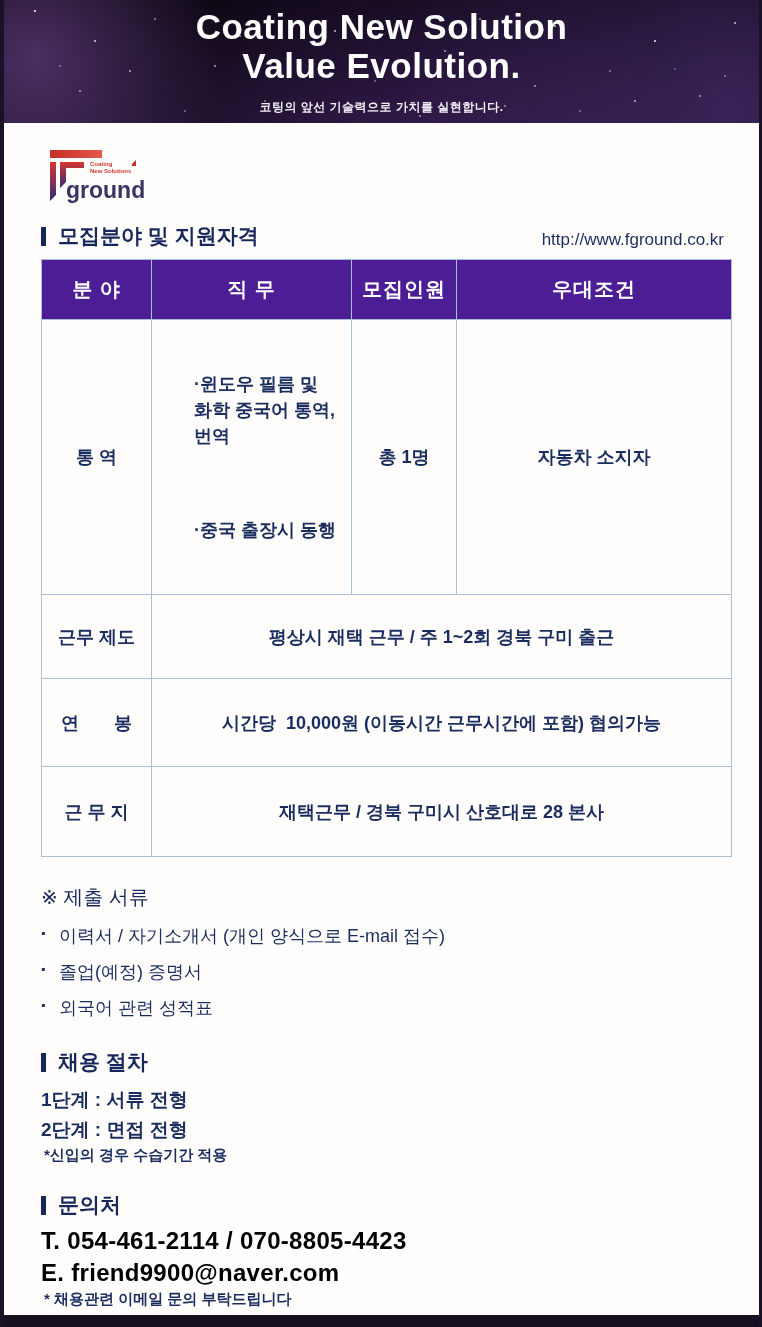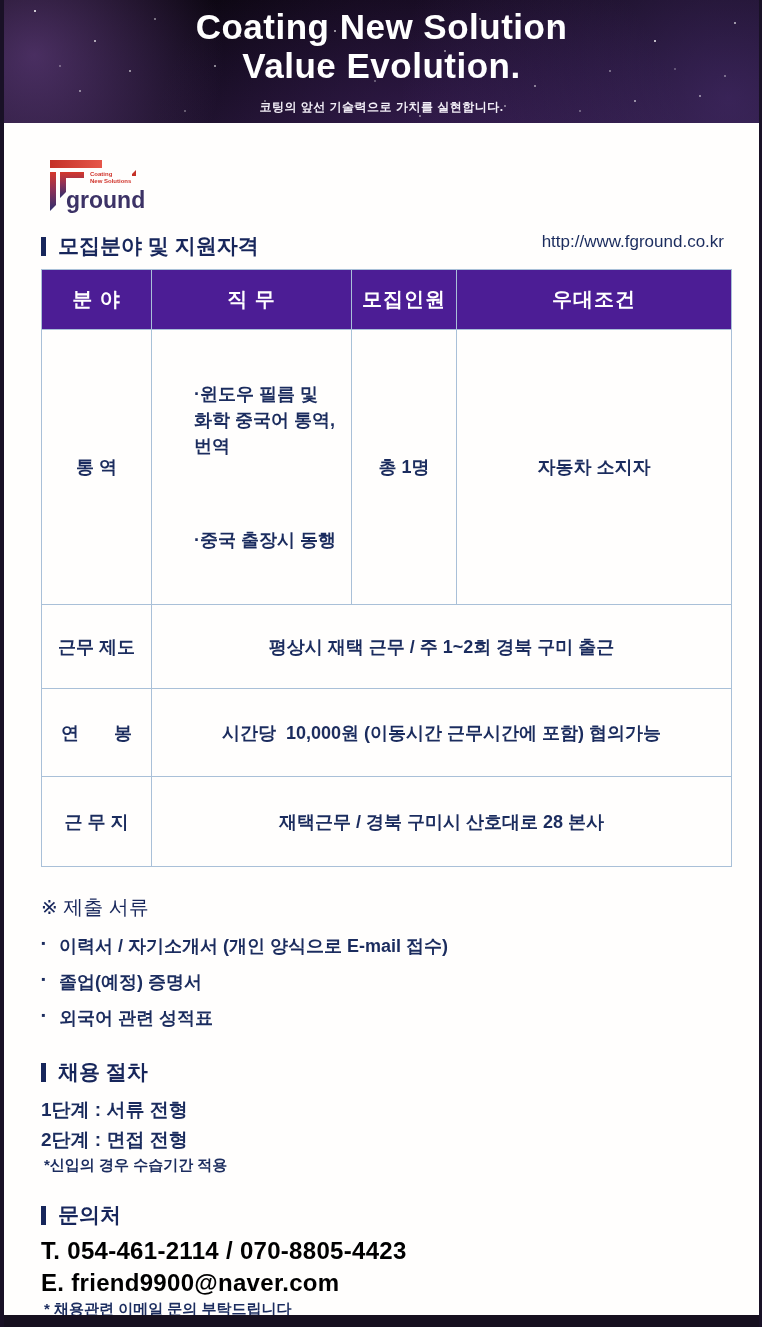--- a/index.html
+++ b/index.html
@@ -34,25 +34,25 @@
       700px 12px 0 0 #ffffffbb, 45px 80px 0 0 #ffffff99, 150px 100px 0 0 #ffffff66,
       255px 50px 0 0 #ffffff55, 385px 105px 0 0 #ffffff88, 545px 100px 0 0 #ffffff66,
       640px 58px 0 0 #ffffff55, 95px 60px 0 0 #ffffffaa, 205px 25px 0 0 #ffffff99,
       320px 95px 0 0 #ffffff77, 445px 8px 0 0 #ffffff88, 600px 90px 0 0 #ffffffaa,
       690px 65px 0 0 #ffffff77, 25px 55px 0 0 #ffffff66, 500px 75px 0 0 #ffffff99;
   }
   .hero-title{ padding-top:7px; font-size:35px; line-height:1.12; font-weight:800; letter-spacing:.5px; }
   .hero-sub{ margin-top:14px; font-size:12px; font-weight:700; letter-spacing:.5px; color:#f2eef7; }
 
   
-  .content{ padding:10px 35px 0 37px; color:#1b2c5e; }
+  .content{ padding:0 35px 0 37px; color:#1b2c5e; }
 
   .logo{ margin:25px 0 0 3px; width:110px; height:58px; }
 
-  .section-head-row{ display:flex; justify-content:space-between; margin-top:12px; }
+  .section-head-row{ display:flex; justify-content:space-between; align-items:flex-end; margin-top:12px; }
   .sec-title{ display:flex; align-items:center; font-size:21px; font-weight:800; color:#17265b; }
   .marker{ display:inline-block; width:5px; height:19px; background:#17265b; margin-right:12px; }
   .website{ font-size:17px; color:#1b2c5e; }
 
   
   table.recruit{
     width:690px; margin-top:9px; border-collapse:collapse; table-layout:fixed;
   }
   table.recruit th, table.recruit td{ border:1px solid #a9c0d8; }
   table.recruit th{
@@ -64,21 +64,21 @@
   .job-cell{ text-align:left; vertical-align:middle; padding:0 14px 0 42px; }
   .job-cell p{ margin:0; line-height:1.45; }
   .job-cell p + p{ margin-top:26px; }
   .row-info-1 td{ height:84px; }
   .row-info-2 td{ height:88px; }
   .row-info-3 td{ height:90px; }
 
   
   .docs-title{ margin-top:27px; font-size:20px; font-weight:400; color:#17265b; }
   ul.docs{ list-style:none; margin-top:12px; }
-  ul.docs li{ position:relative; padding-left:18px; font-size:18px; font-weight:700; line-height:1.5; margin-top:9px; }
+  ul.docs li{ position:relative; padding-left:18px; font-size:18px; font-weight:400; line-height:1.5; margin-top:9px; }
   ul.docs li::before{ content:"▪"; position:absolute; left:0; top:1px; font-size:12px; color:#1b2c5e; }
 
   .process{ margin-top:26px; }
   .steps{ margin-top:10px; font-size:19px; font-weight:700; line-height:1.45; }
   .step{ margin-top:2px; }
   .small-note{ margin-top:3px; font-size:15px; font-weight:700; color:#1b2c5e; padding-left:3px; }
 
   .contact{ margin-top:26px; }
   .contact-line{ margin-top:8px; font-size:24px; font-weight:600; letter-spacing:.3px; color:#000000; }
   .contact-line.email{ margin-top:4px; }

